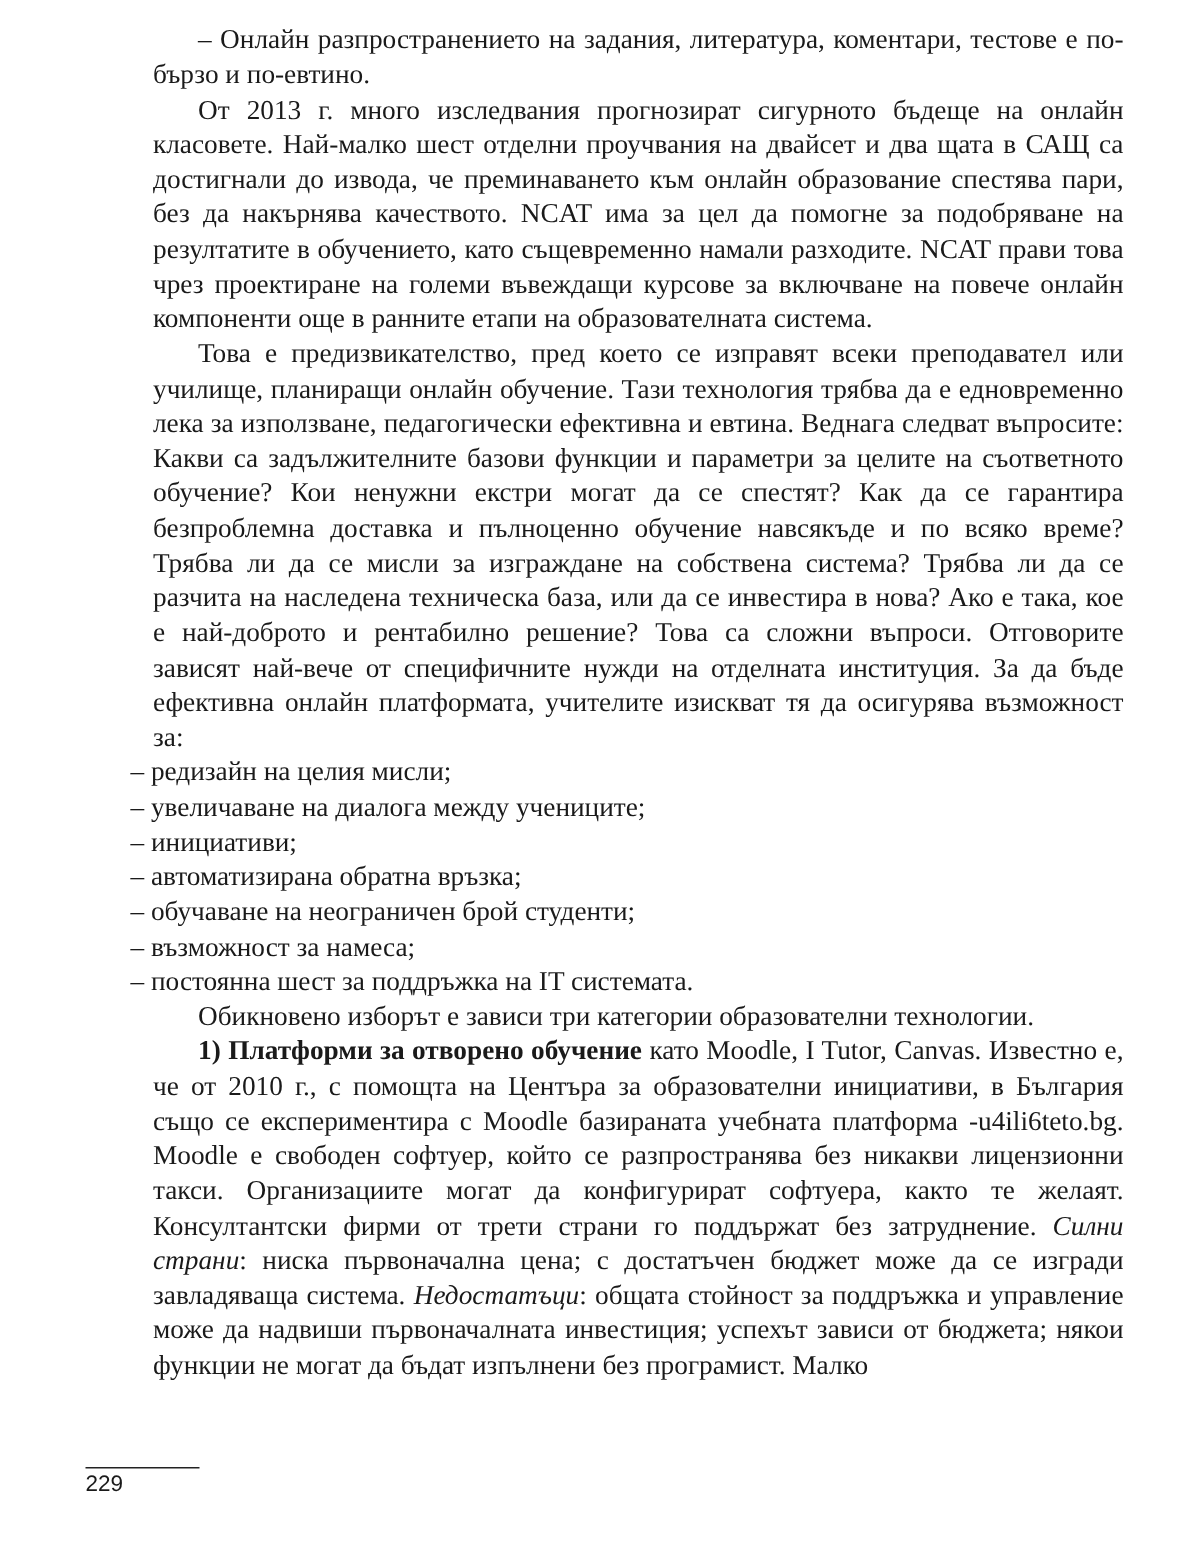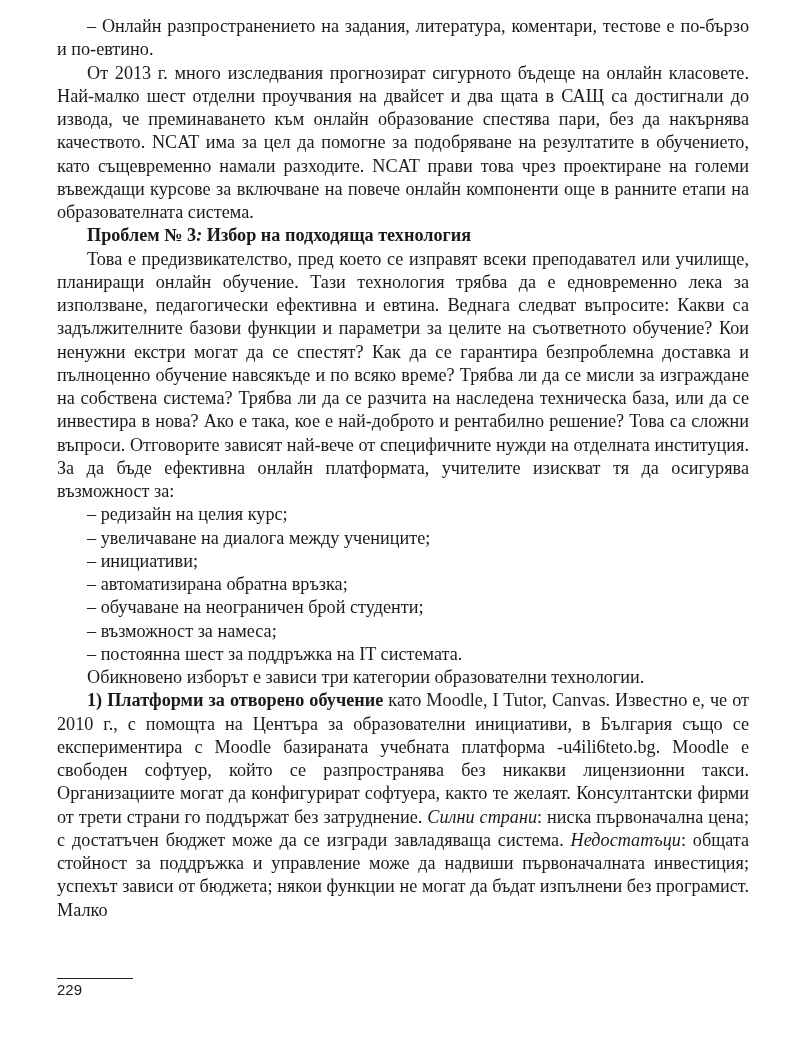--- a/index.html
+++ b/index.html
@@ -3,42 +3,41 @@
 <meta charset="utf-8">
 <style>
   html, body { margin: 0; padding: 0; background: #ffffff; }
   body { width: 800px; height: 1043px; position: relative; overflow: hidden; }
   .page {
     position: absolute; left: 57px; top: 15px; width: 692px;
     font-family: "Liberation Serif", "DejaVu Serif", serif;
     font-size: 18.2px; line-height: 23.25px; color: #1a1a1a;
   }
   .p { margin: 0; text-align: justify; text-align-last: left; }
-  .indent { text-indent: 30px; }
+  .indent { text-indent: 30px; margin-left: 45px; }
   .bold { font-weight: bold; }
   .it { font-style: italic; }
   .list { margin: 0; padding: 0; list-style: none; }
   .list li { padding-left: 30px; margin: 0; }
   .footer-rule { position: absolute; left: 57px; top: 978px; width: 76px; height: 0; border-top: 1px solid #222; }
   .page-number {
     position: absolute; left: 57px; top: 981px;
     font-family: "Liberation Sans", "DejaVu Sans", sans-serif;
     font-size: 15px; color: #1a1a1a;
   }
 </style>
 </head>
 <body>
 
 <div class="page">
   <p class="p indent">– Онлайн разпространението на задания, литература, коментари, тестове е по-бързо и по-евтино.</p>
   <p class="p indent">От 2013 г. много изследвания прогнозират сигурното бъдеще на онлайн класовете. Най-малко шест отделни проучвания на двайсет и два щата в САЩ са достигнали до извода, че преминаването към онлайн образование спестява пари, без да накърнява качеството. NCAT има за цел да помогне за подобряване на резултатите в обучението, като същевременно намали разходите. NCAT прави това чрез проектиране на големи въвеждащи курсове за включване на повече онлайн компоненти още в ранните етапи на образователната система.</p>
-  <p class="p indent bold"><span>Проблем № 3</span><span class="it">:</span><span> Избор на подходяща технология</span></p>
   <p class="p indent">Това е предизвикателство, пред което се изправят всеки преподавател или училище, планиращи онлайн обучение. Тази технология трябва да е едновременно лека за използване, педагогически ефективна и евтина. Веднага следват въпросите: Какви са задължителните базови функции и параметри за целите на съответното обучение? Кои ненужни екстри могат да се спестят? Как да се гарантира безпроблемна доставка и пълноценно обучение навсякъде и по всяко време? Трябва ли да се мисли за изграждане на собствена система? Трябва ли да се разчита на наследена техническа база, или да се инвестира в нова? Ако е така, кое е най-доброто и рентабилно решение? Това са сложни въпроси. Отговорите зависят най-вече от специфичните нужди на отделната институция. За да бъде ефективна онлайн платформата, учителите изискват тя да осигурява възможност за:</p>
   <ul class="list">
-    <li>– редизайн на целия курс;</li>
+    <li>– редизайн на целия мисли;</li>
     <li>– увеличаване на диалога между учениците;</li>
     <li>– инициативи;</li>
     <li>– автоматизирана обратна връзка;</li>
     <li>– обучаване на неограничен брой студенти;</li>
     <li>– възможност за намеса;</li>
     <li>– постоянна шест за поддръжка на IT системата.</li>
   </ul>
   <p class="p indent">Обикновено изборът е зависи три категории образователни технологии.</p>
   <p class="p indent"><span class="bold">1) Платформи за отворено обучение</span><span> като Moodle, I Tutor, Canvas. Известно е, че от 2010 г., с помощта на Центъра за образователни инициативи, в България също се експериментира с Moodle базираната учебната платформа -u4ili6teto.bg. Moodle е свободен софтуер, който се разпространява без никакви лицензионни такси. Организациите могат да конфигурират софтуера, както те желаят. Консултантски фирми от трети страни го поддържат без затруднение. </span><span class="it">Силни страни</span><span>: ниска първоначална цена; с достатъчен бюджет може да се изгради завладяваща система. </span><span class="it">Недостатъци</span><span>: общата стойност за поддръжка и управление може да надвиши първоначалната инвестиция; успехът зависи от бюджета; някои функции не могат да бъдат изпълнени без програмист. Малко</span></p>
 </div>

